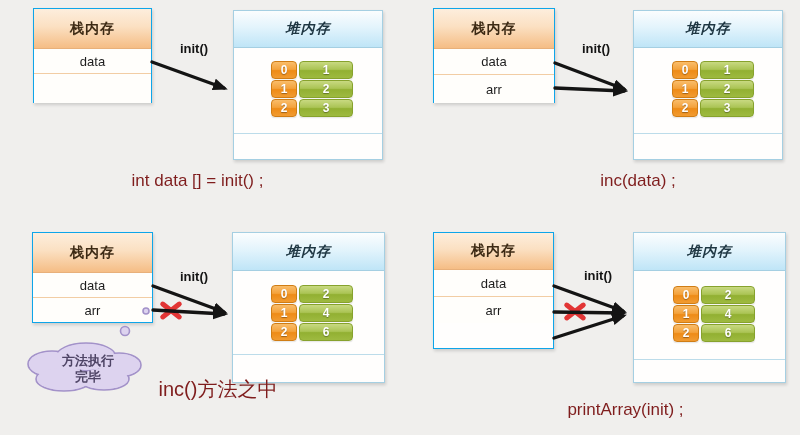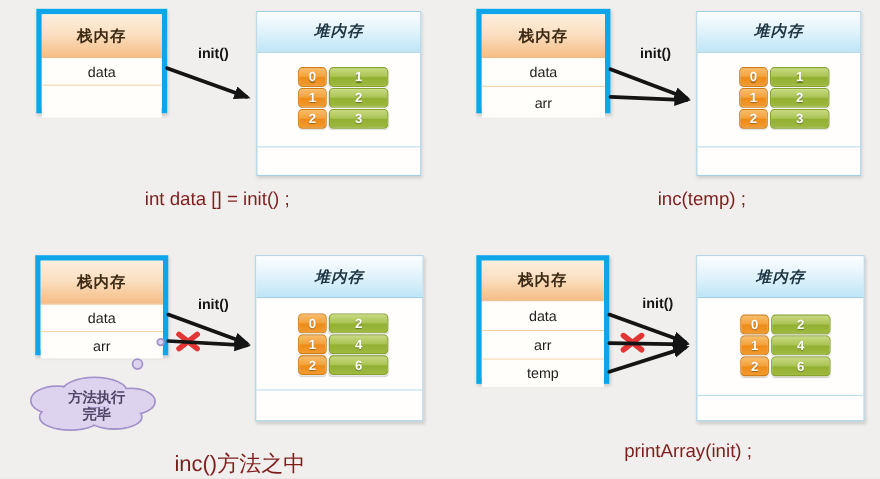--- a/index.html
+++ b/index.html
@@ -6,21 +6,21 @@
   body { font-family:"Liberation Sans", sans-serif; background:#d8d8d8; }
   .canvas {
     position:relative; width:800px; height:435px;
     background:#f0efed; overflow:hidden;
   }
   
   .membox {
     position:absolute; background:#fffefd;
     box-shadow:1px 2px 3px rgba(0,0,0,0.15);
   }
-  .stack-box { border:5px solid #0ea5e9; }
+  .stack-box { border:1px solid #0ea5e9; }
   .heap-box  { border:1px solid #a5cfe2; }
   .box-header {
     width:100%; display:flex; align-items:center; justify-content:center;
     font-weight:bold; font-size:14px; letter-spacing:1px;
   }
   .stack-header {
     background:linear-gradient(180deg,#fdeedd 0%,#fbe0c2 45%,#f6c globals 0,#f5bd85 100%);
     background:linear-gradient(180deg,#fdeedd 0%,#fbe0c2 45%,#f5bd85 100%);
     border-bottom:1px solid #e8b07a; color:#3d2a14;
   }
@@ -125,21 +125,21 @@
         <div class="cell idx">1</div>
         <div class="cell val">2</div>
       </div>
       <div class="array-row">
         <div class="cell idx">2</div>
         <div class="cell val">3</div>
       </div>
     </div>
   </div>
   <div class="arrow-label" style="left:574px;top:41px">init()</div>
-  <div class="caption" style="left:558px;top:171px;width:160px">inc(temp) ;</div>
+  <div class="caption" style="left:558px;top:171px;width:160px">inc(data) ;</div>
 
   <div class="membox stack-box" style="left:32px;top:232px;width:121px;height:91px">
     <div class="box-header stack-header" style="height:40px">栈内存</div>
     <div class="stack-row" style="height:25px">data</div>
     <div class="stack-row" style="height:24px">arr</div>
   </div>
   <div class="membox heap-box" style="left:232px;top:232px;width:153px;height:151px">
     <div class="box-header heap-header" style="height:38px">堆内存</div>
     <div class="heap-divider" style="top:121px"></div>
     <div class="array-table" style="left:38px;top:52px">
@@ -156,27 +156,26 @@
         <div class="cell val">6</div>
       </div>
     </div>
   </div>
   <div class="arrow-label" style="left:172px;top:269px">init()</div>
   <div class="x-mark" style="left:159px;top:298px"></div>
   <div class="cloud-text" style="left:46px;top:353px;width:84px">
     <div>方法执行</div>
     <div>完毕</div>
   </div>
-  <div class="caption big" style="left:118px;top:408px;width:200px">inc()方法之中</div>
+  <div class="caption big" style="left:118px;top:376px;width:200px">inc()方法之中</div>
 
   <div class="membox stack-box" style="left:433px;top:232px;width:121px;height:117px">
     <div class="box-header stack-header" style="height:37px">栈内存</div>
     <div class="stack-row" style="height:27px">data</div>
     <div class="stack-row" style="height:26px">arr</div>
-    <div class="stack-row" style="height:25px">temp</div>
   </div>
   <div class="membox heap-box" style="left:633px;top:232px;width:153px;height:151px">
     <div class="box-header heap-header" style="height:38px">堆内存</div>
     <div class="heap-divider" style="top:126px"></div>
     <div class="array-table" style="left:39px;top:53px">
       <div class="array-row">
         <div class="cell idx">0</div>
         <div class="cell val">2</div>
       </div>
       <div class="array-row">

